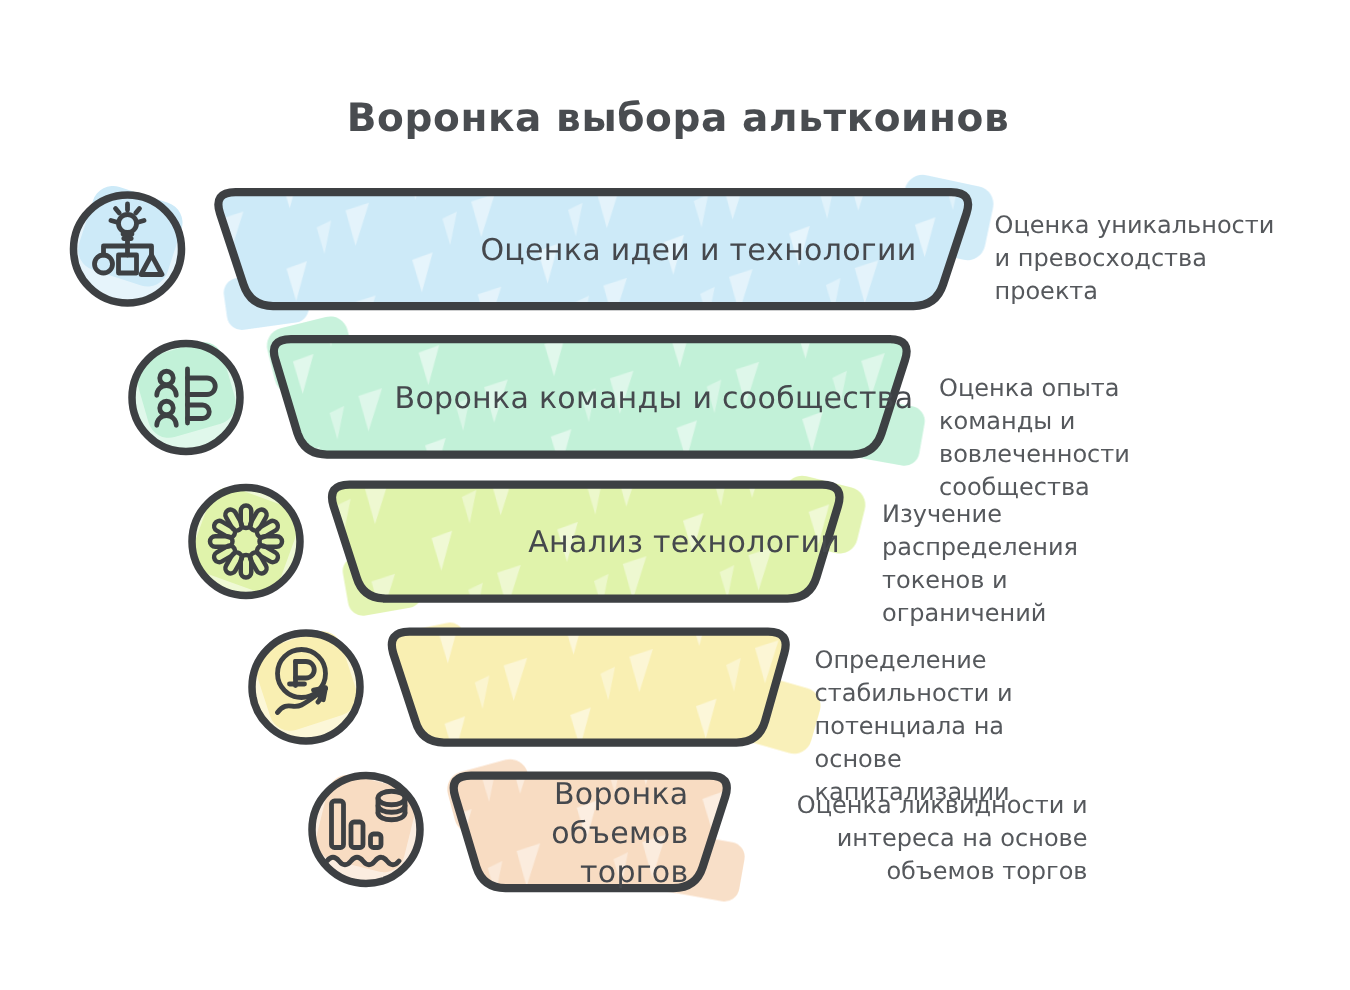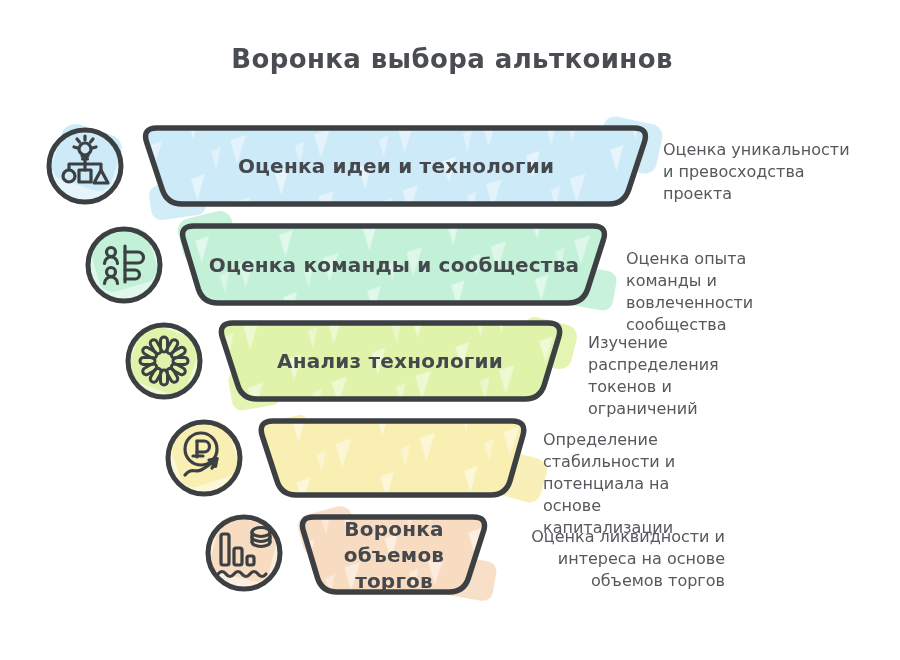--- a/index.html
+++ b/index.html
@@ -2,26 +2,26 @@
 <html><head>
 <meta charset="utf-8">
 <style>
   html,body{margin:0;padding:0;background:#ffffff;}
   #stage{
     position:relative;width:900px;height:660px;background:#ffffff;overflow:hidden;
     font-family:"DejaVu Sans","Liberation Sans",sans-serif;
   }
   #funnel-svg{position:absolute;left:0;top:0;}
   .title{
-    position:absolute;left:452px;top:44px;transform:translateX(-50%);
+    position:absolute;left:452px;top:64px;transform:translateX(-50%);
     font-size:26px;font-weight:bold;color:#494c50;letter-spacing:.4px;white-space:nowrap;
   }
   .stage-label{
-    position:absolute;transform:translate(-50%,-50%);text-align:center;
-    font-weight:bold;font-size:20px;color:#45484d;letter-spacing:.2px;line-height:1.3;
+    position:absolute;transform:translate(-50%,-50%);text-align:right;
+    font-weight:normal;font-size:20px;color:#45484d;letter-spacing:.2px;line-height:1.3;
   }
   #label1{left:396px;top:166px;width:430px;}
   #label2{left:394px;top:265px;width:430px;}
   #label3{left:390px;top:361px;width:340px;}
   #label4{left:393px;top:458px;width:220px;}
   #label5{left:394px;top:555px;width:130px;}
   .stage-desc{
     position:absolute;font-size:16px;color:#55585c;line-height:1.38;text-align:left;
   }
   #desc1{left:663px;top:139px;width:190px;}
@@ -156,21 +156,21 @@
         <path d="M8,-11 a9,4.5 0 0 0 18,0"></path>
         <path d="M8,-16 a9,4.5 0 0 0 18,0"></path>
         <path d="M-26,21 q4,-5 8,0 t8,0 t8,0 t8,0 t8,0 t8,0"></path>
       </g>
     </g>
   </svg>
 
   <div class="title">Воронка выбора альткоинов</div>
 
   <div class="stage-label" id="label1">Оценка идеи и технологии</div>
-  <div class="stage-label" id="label2">Оценка команды и сообщества</div>
+  <div class="stage-label" id="label2">Воронка команды и сообщества</div>
   <div class="stage-label" id="label3">Анализ технологии</div>
   <div class="stage-label" id="label5">Воронка объемов торгов</div>
 
   <div class="stage-desc" id="desc1">Оценка уникальности и превосходства проекта</div>
   <div class="stage-desc" id="desc2">Оценка опыта команды и вовлеченности сообщества</div>
   <div class="stage-desc" id="desc4">Определение стабильности и потенциала на основе капитализации</div>
   <div class="stage-desc" id="desc3">Изучение распределения токенов и ограничений</div>
   <div class="stage-desc" id="desc5">Оценка ликвидности и интереса на основе объемов торгов</div>
 
 </div>

